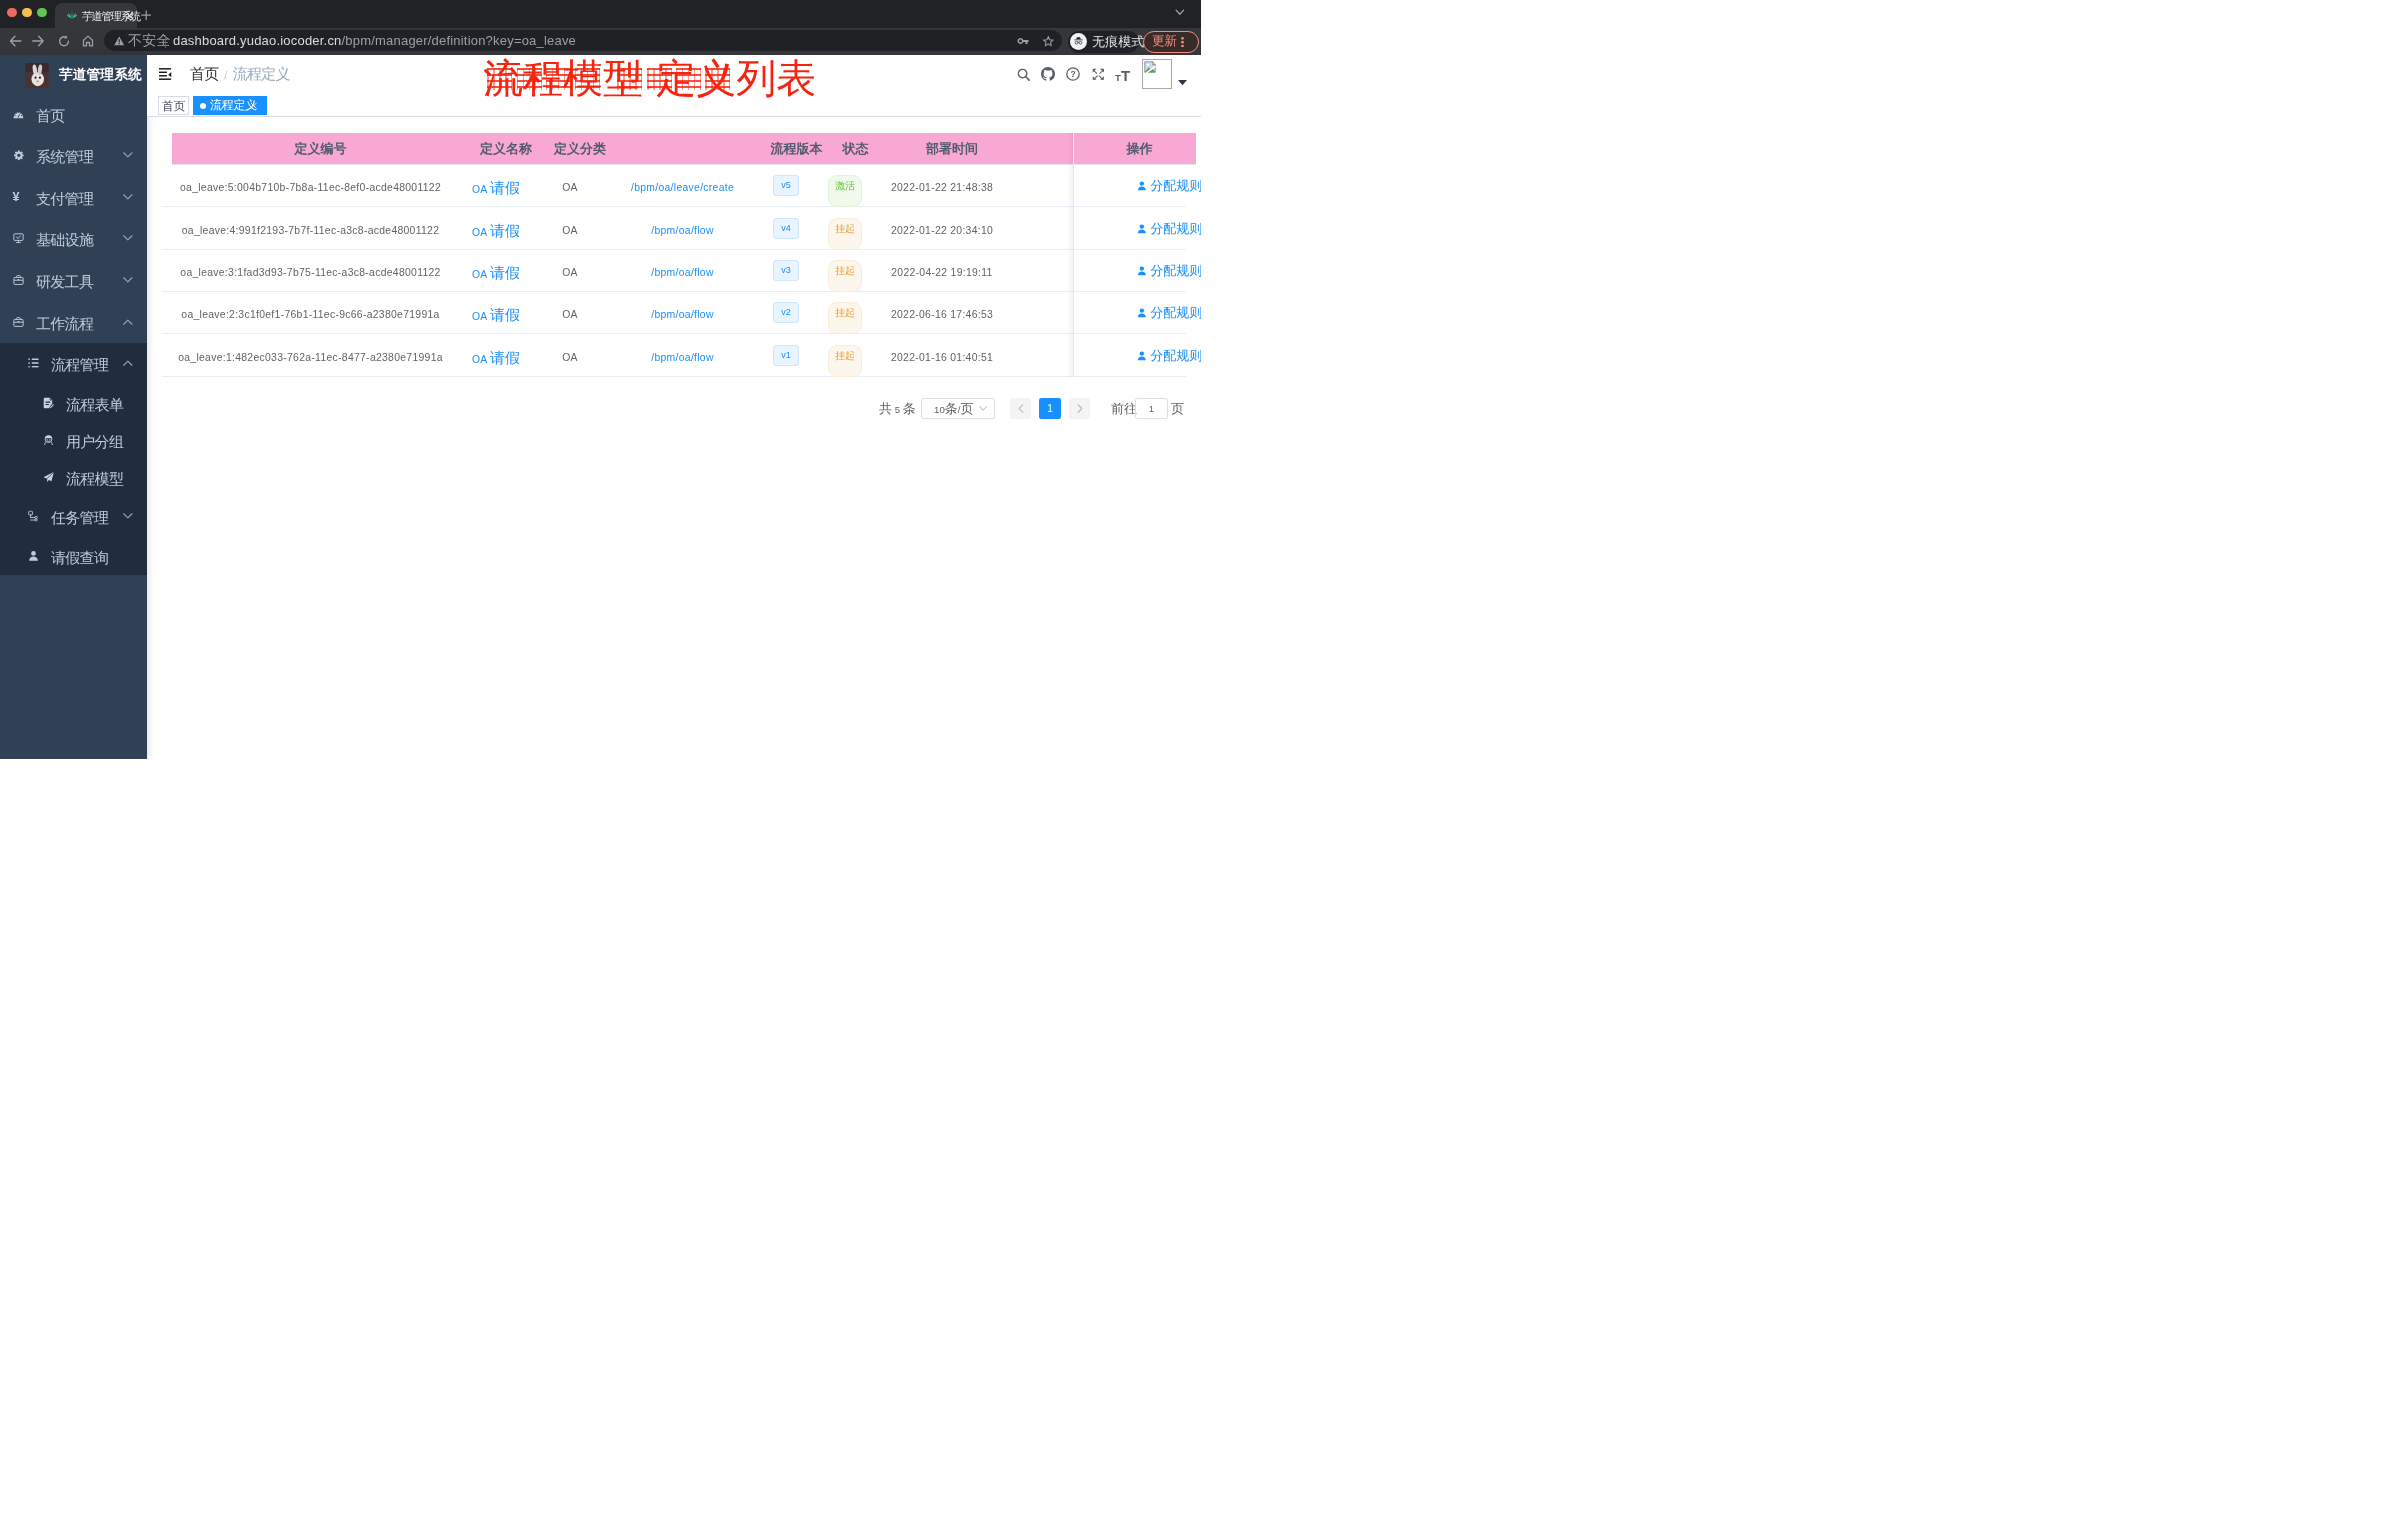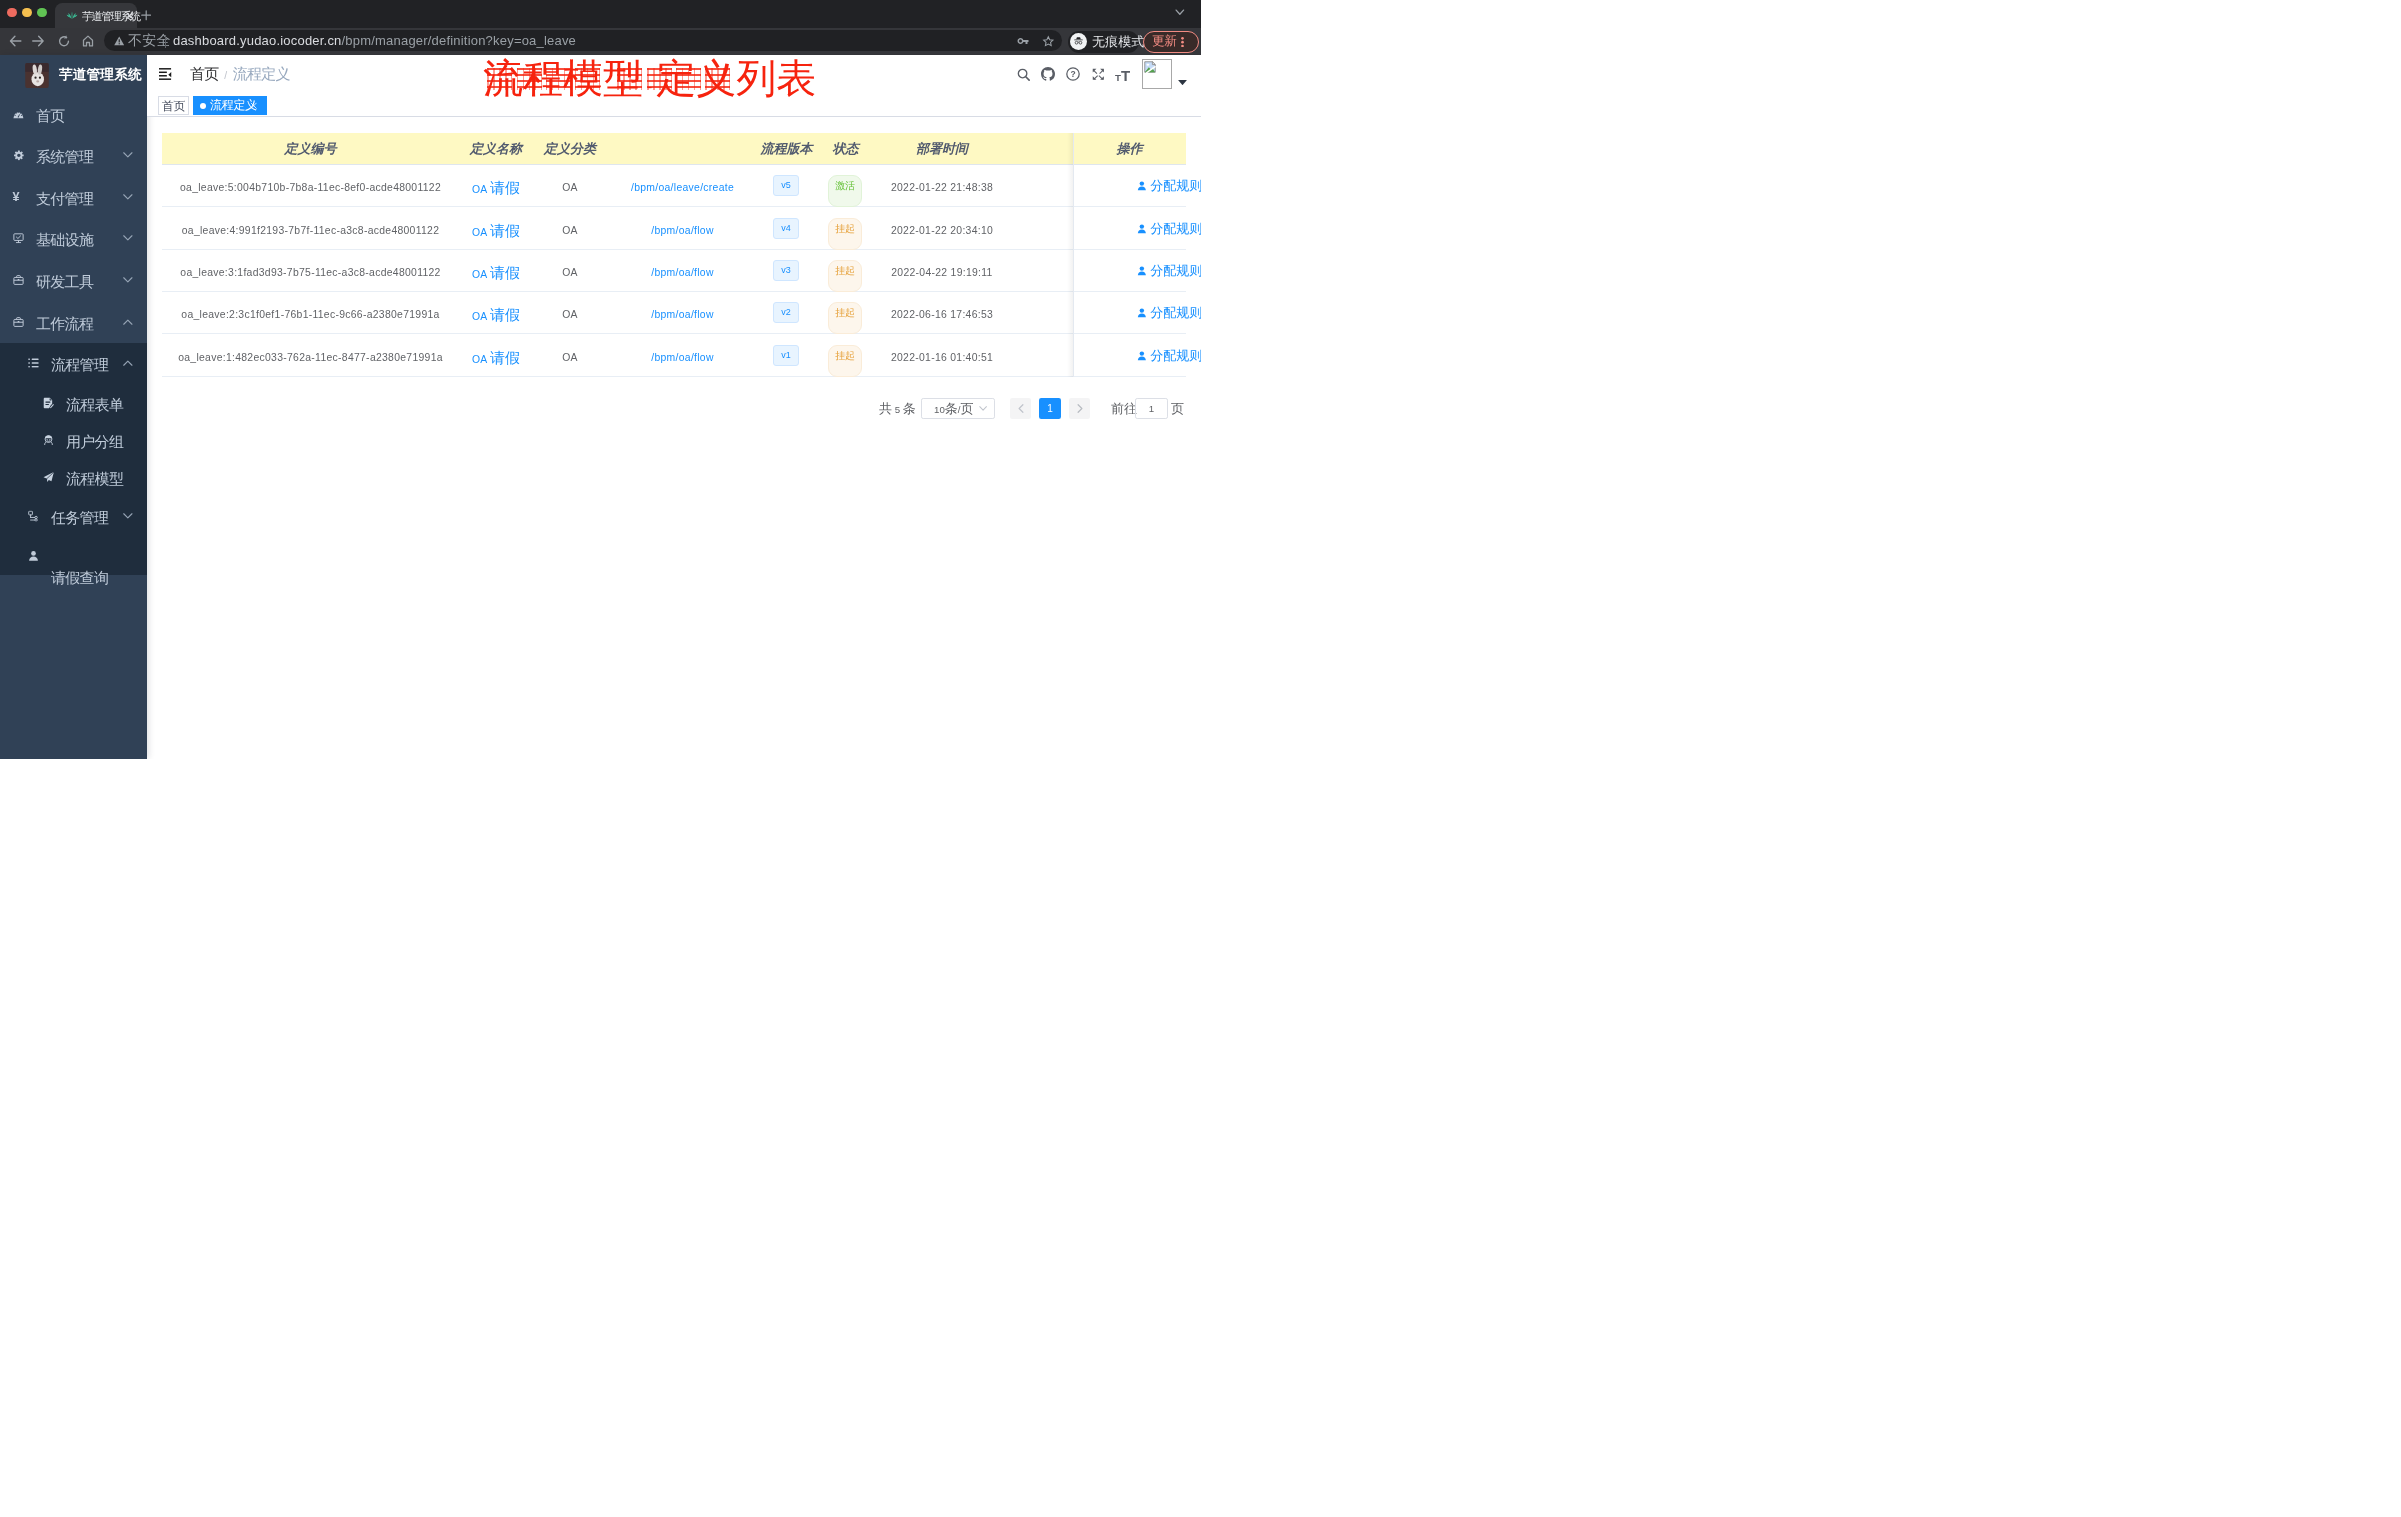--- a/index.html
+++ b/index.html
@@ -27,21 +27,21 @@
 .mi .ic { position:absolute; transform:translateY(-50%); top:0; }
 .mi .tx { position:absolute; transform:translateY(-50%); top:1.5px; white-space:nowrap; font-size:15px; letter-spacing:-0.7px; }
 .mi .ar { position:absolute; transform:translateY(-50%); top:0; left:123px; }
 
 
 #navbar { position:absolute; left:147px; top:55px; width:1054px; height:38px; background:#fff; box-shadow:0 0.7px 3px rgba(0,21,41,.08); }
 #tagsbar { position:absolute; left:147px; top:92px; width:1054px; height:25px; background:#fff; border-bottom:0.7px solid #d8dce5; }
 #redtitle { position:absolute; left:483px; top:59px; height:39px; line-height:39px; font-size:40px; color:#f6230e; letter-spacing:0; white-space:nowrap; }
 
 
-#thead { position:absolute; left:162px; top:133px; width:1024px; height:32px; background:#fef9c3; border-bottom:0.7px solid #dfe6ee;font-style:italic; }
+#thead { position:absolute; left:172px; top:133px; width:1024px; height:32px; background:#f9a8d4; border-bottom:0.7px solid #dfe6ee; }
 .hc { position:absolute; top:0; height:32px; line-height:32px; text-align:center; font-size:13px; font-weight:bold; color:#515a6e; letter-spacing:0; }
 .trow { position:absolute; left:162px; width:1024px; height:42px; border-bottom:0.7px solid #e8eef5; background:#fff; }
 .td { position:absolute; top:2px; height:42px; line-height:42px; text-align:center; font-size:10.4px; color:#606266; white-space:nowrap; letter-spacing:0.3px; }
 .lnk { color:#1890ff; }
 .vtag { position:absolute; top:10.4px; height:21px; width:26px; left:611px; border:0.7px solid #cfe6ff; background:#e8f4ff; color:#1890ff; border-radius:3px; font-size:9px; line-height:19.3px; text-align:center; }
 .stag { position:absolute; top:10.4px; height:32px; width:34px; left:666px; border-radius:9px; font-size:10px; letter-spacing:-0.3px; line-height:19.3px; text-align:center; }
 .stag.g { border:0.7px solid #e1f3d8; background:#f0f9eb; color:#67c23a; }
 .stag.y { border:0.7px solid #faecd8; background:#fdf6ec; color:#e6a23c; }
 .opcell { position:absolute; left:911px; width:113px; top:0; height:42px; display:flex; align-items:center; justify-content:center; gap:3.7px; color:#1890ff; font-size:13px;margin-left:40px; }
 #fixshadow { position:absolute; left:1067px; top:133px; width:6px; height:244px; background:linear-gradient(to left, rgba(0,0,0,0.05), rgba(0,0,0,0)); }
@@ -282,21 +282,21 @@
       <path d="M1 1 L6.5 6.5 L12 1" stroke="#96a4b5" stroke-width="1.5" fill="none" stroke-linecap="round" stroke-linejoin="round"></path>
     </svg>
 </div>
 <div class="mi" style="top:556px;">
  <svg class="ic" style="left:28px;" width="11" height="11" viewBox="0 0 15 15">
       <g fill="#c0cbd9">
         <circle cx="7.5" cy="4" r="3.2"></circle>
         <path d="M1.5 14 C1.5 10.7 4.2 8.3 7.5 8.3 C10.8 8.3 13.5 10.7 13.5 14 Z"></path>
       </g>
     </svg>
- <div class="tx" style="left:51px;margin-top:20px;">请假查询</div>
+ <div class="tx" style="left:51px;">请假查询</div>
 </div>
 
 <div id="navbar"></div>
 
 <svg class="abs" style="left:159px;top:68px;" width="12.6" height="12" viewBox="0 0 17 16">
  <g fill="#1a1a1a">
       <rect x="0" y="0" width="16.3" height="2"></rect>
       <rect x="0" y="4.7" width="10.6" height="2"></rect>
       <rect x="0" y="9.4" width="10.6" height="2"></rect>
       <rect x="0" y="14" width="16.3" height="2"></rect>

